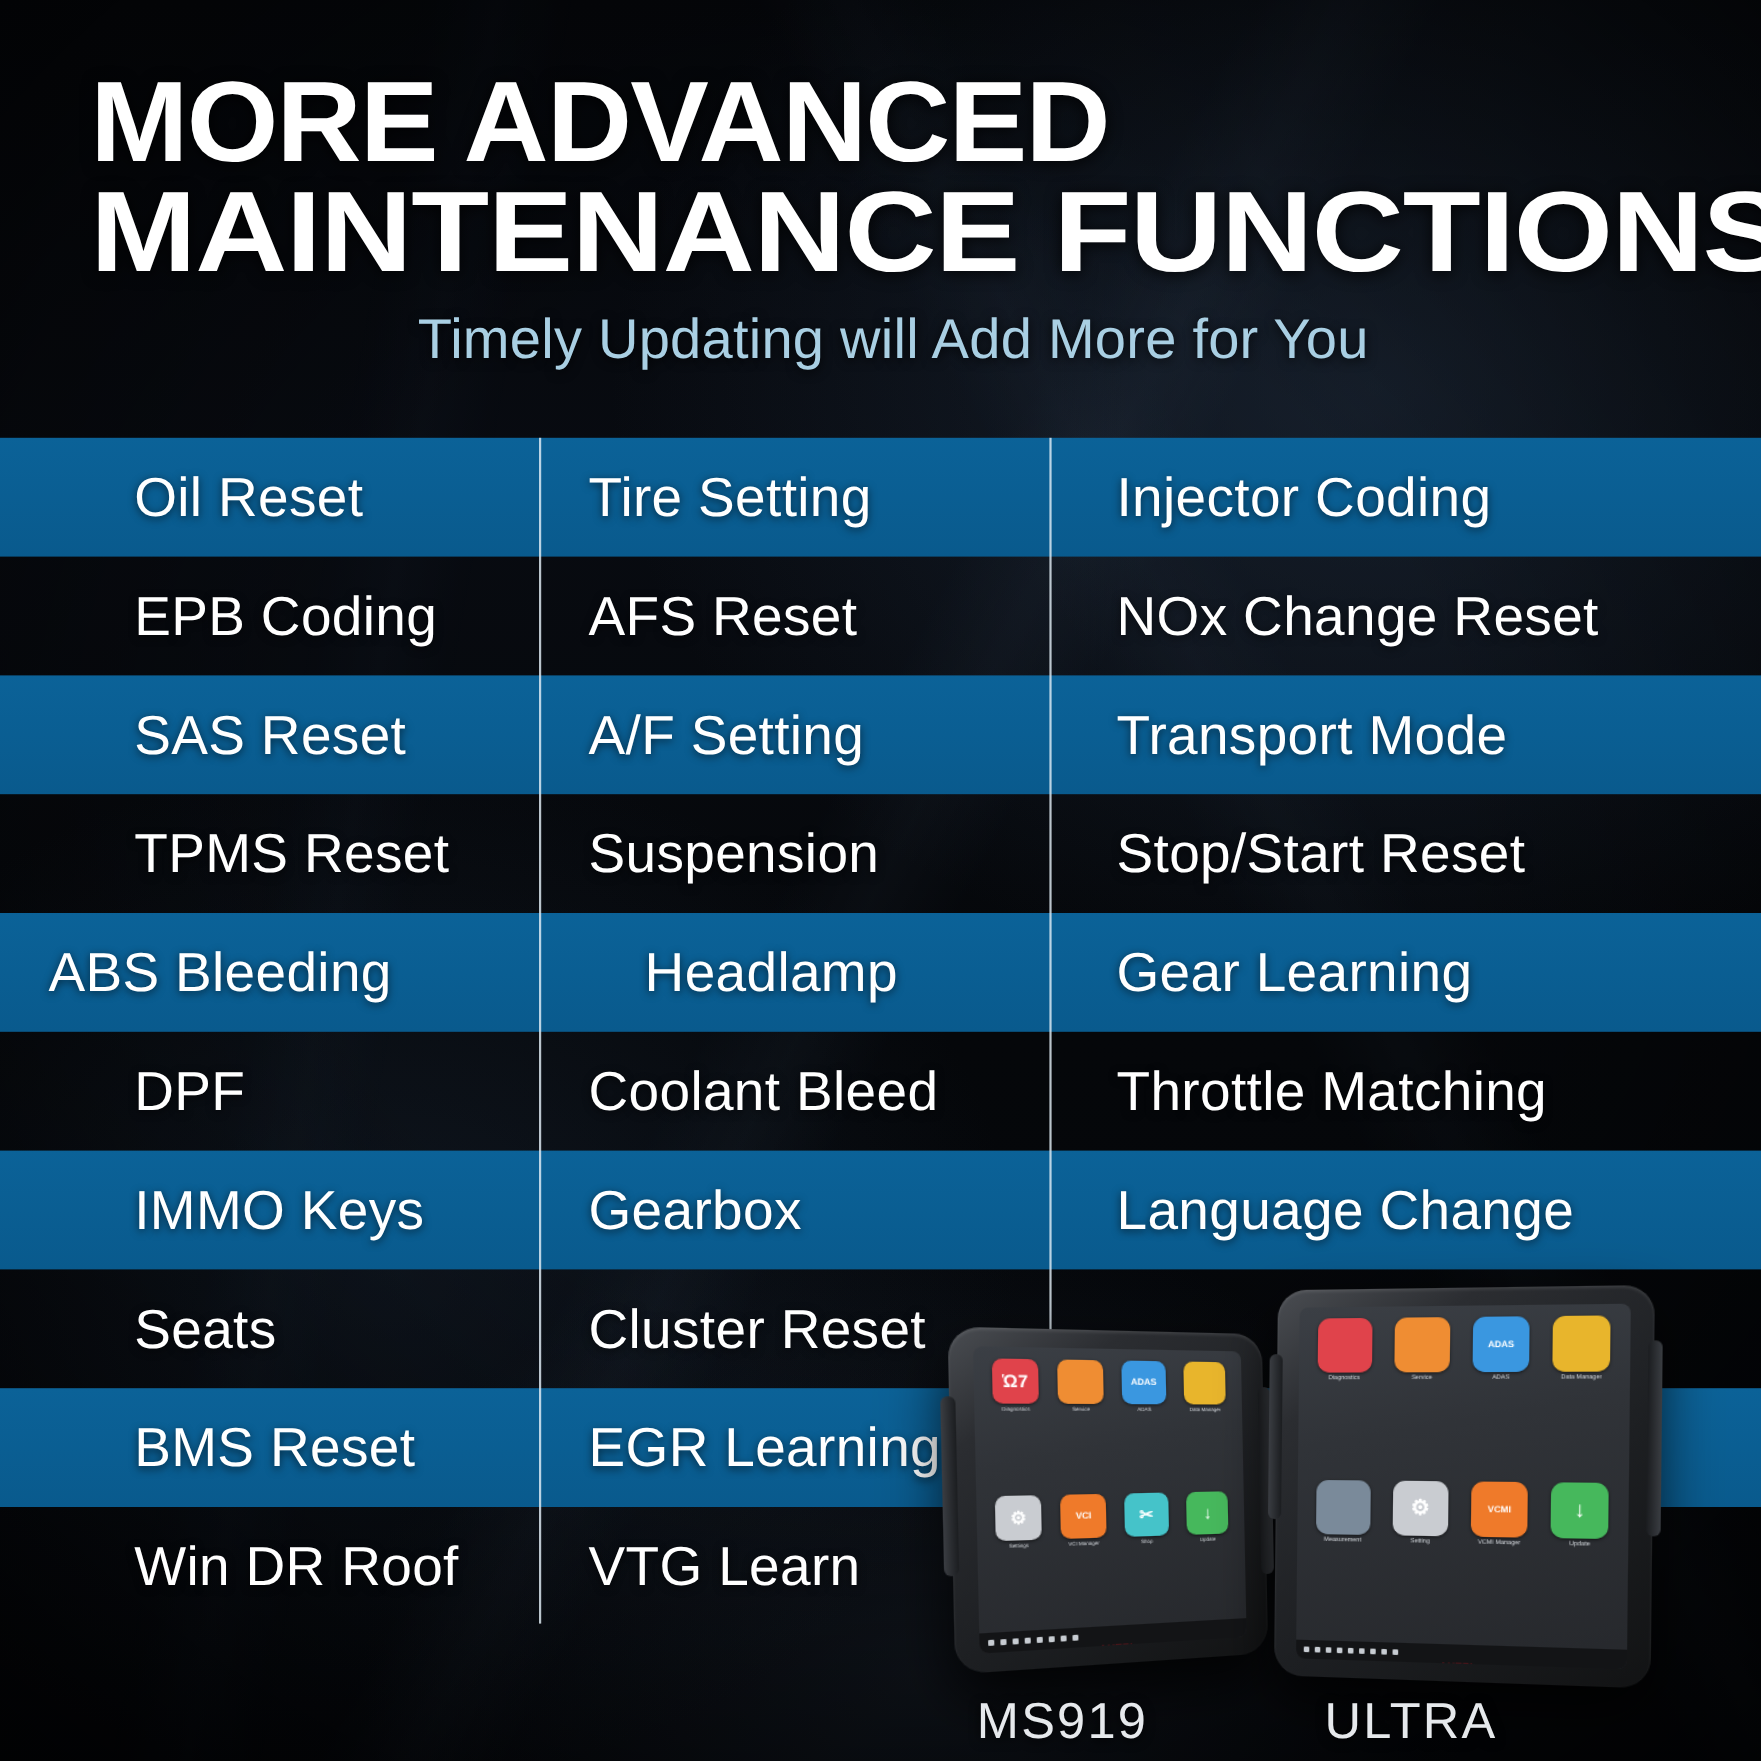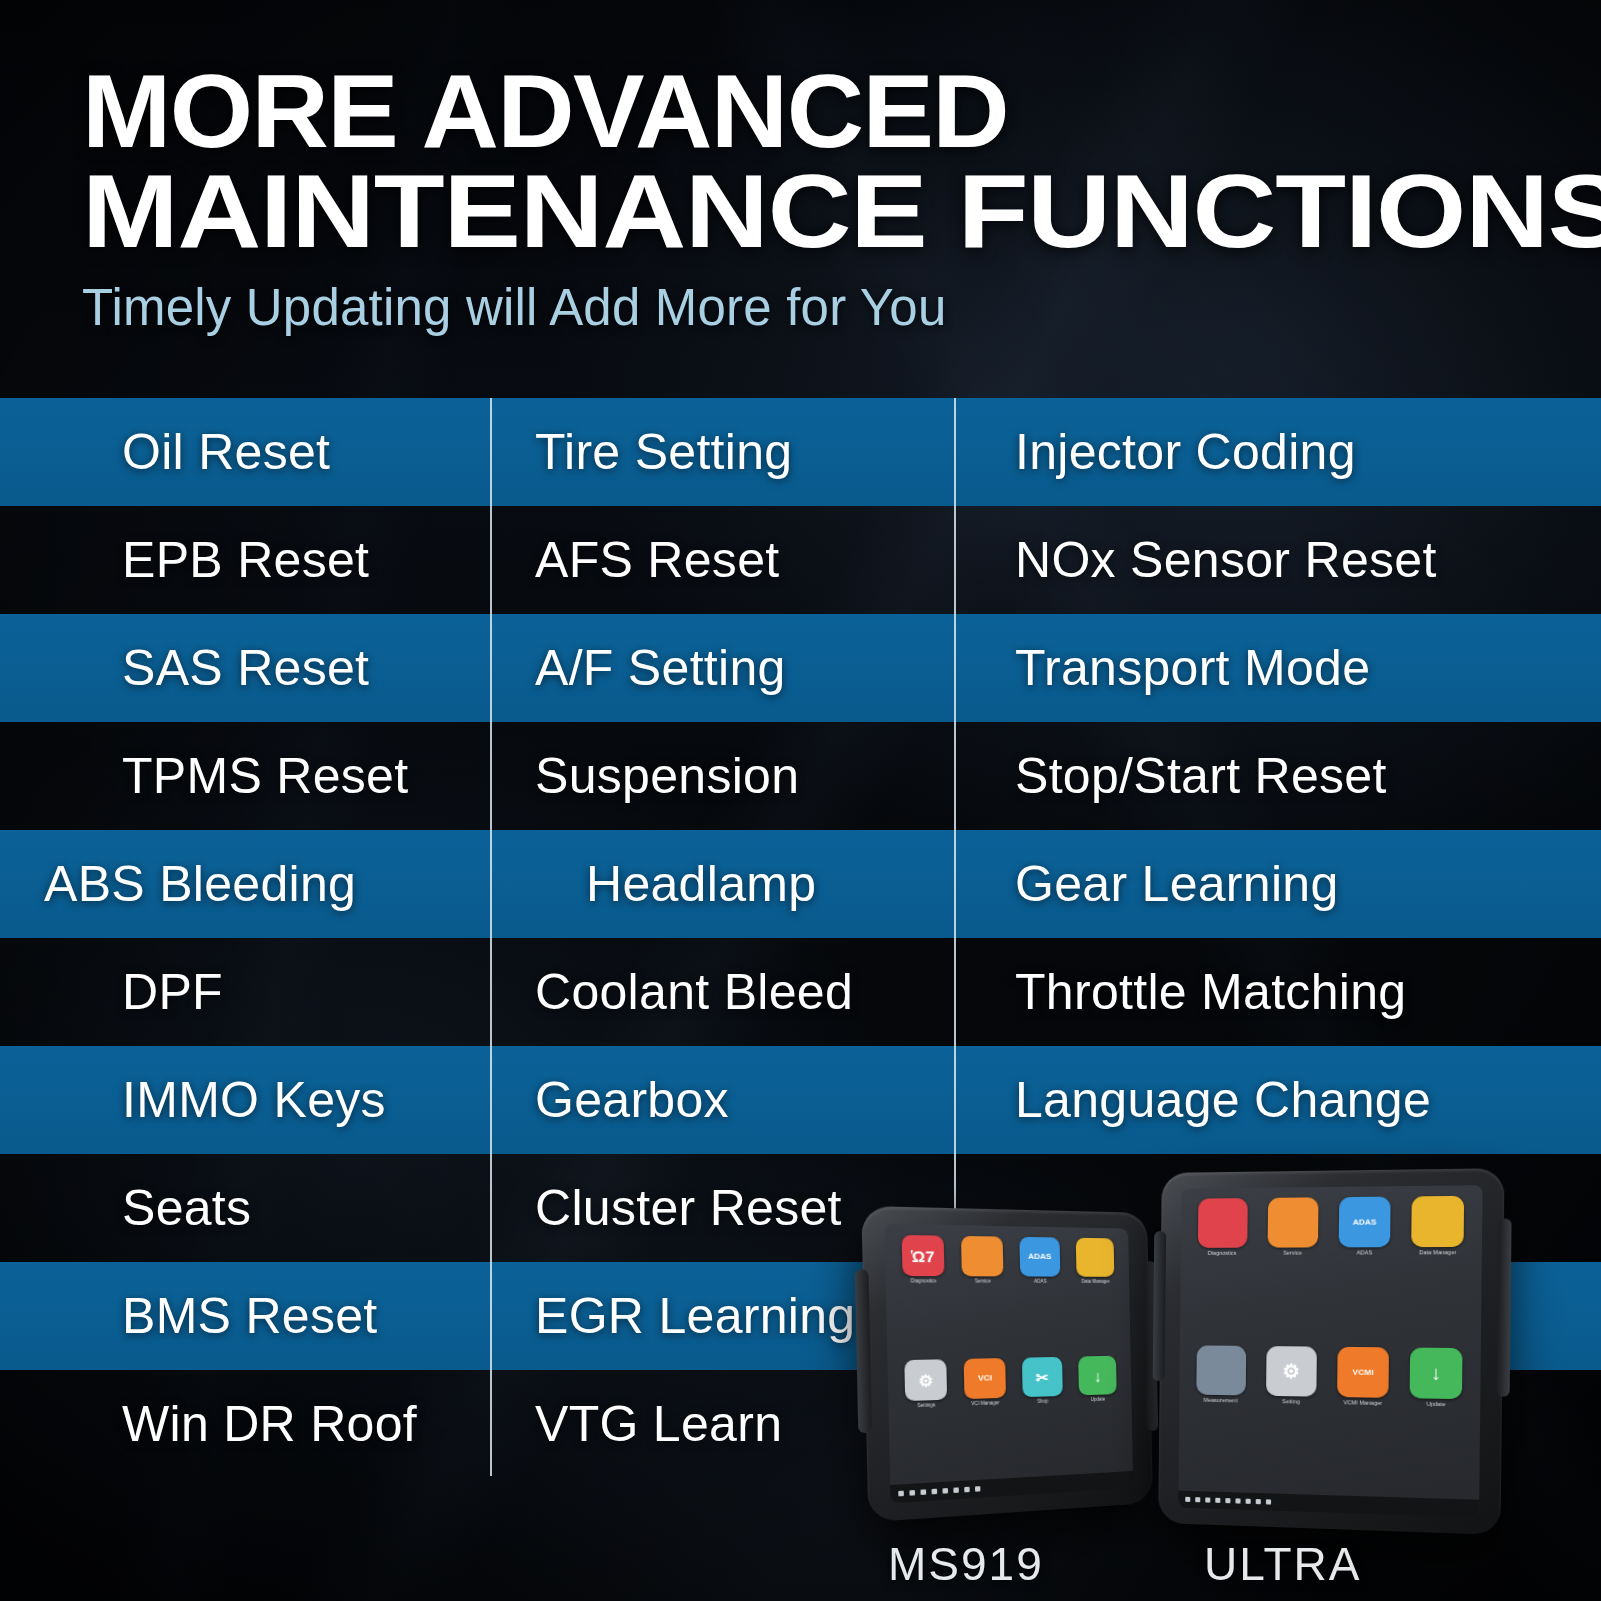--- a/index.html
+++ b/index.html
@@ -66,20 +66,21 @@
     transform: scaleX(1.115);
   }
   .subtitle {
     margin-top: 16px;
     color: #a9cfe3;
     font-size: 51px;
     font-weight: 400;
     letter-spacing: 0.2px;
     white-space: nowrap;
     text-shadow: 0 2px 10px rgba(0,0,0,0.8);
+    text-align: center;
   }
 
   
   .table {
     position: absolute;
     left: 0;
     top: 398px;
     width: 1601px;
     height: 1080px;
     z-index: 4;
@@ -279,23 +280,23 @@
       <div class="row blue">
         <div class="band"></div>
         <div class="cells">
           <div class="cell c1">Oil Reset</div>
           <div class="cell c2">Tire Setting</div>
           <div class="cell c3">Injector Coding</div>
         </div>
       </div>
       <div class="row">
         <div class="cells">
-          <div class="cell c1">EPB Reset</div>
+          <div class="cell c1">EPB Coding</div>
           <div class="cell c2">AFS Reset</div>
-          <div class="cell c3">NOx Sensor Reset</div>
+          <div class="cell c3">NOx Change Reset</div>
         </div>
       </div>
       <div class="row blue">
         <div class="band"></div>
         <div class="cells">
           <div class="cell c1">SAS Reset</div>
           <div class="cell c2">A/F Setting</div>
           <div class="cell c3">Transport Mode</div>
         </div>
       </div>

